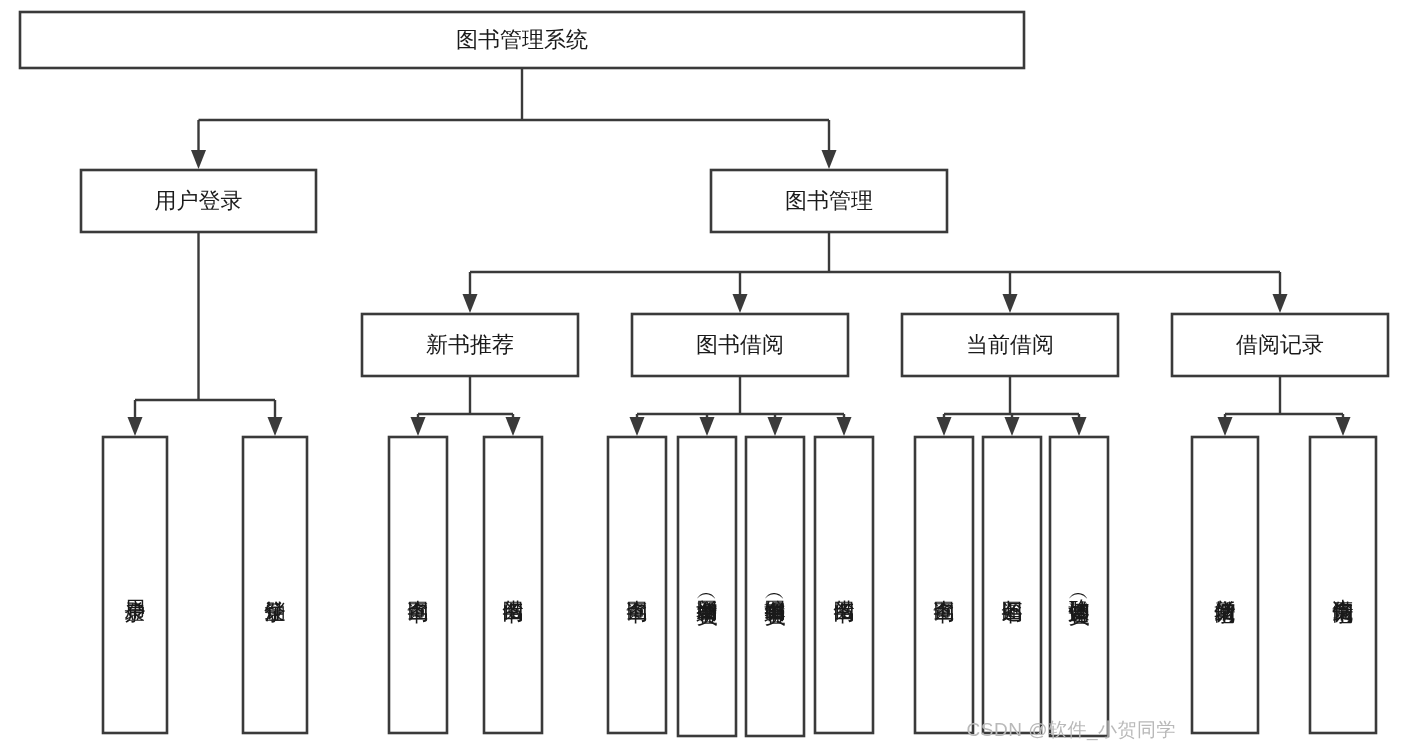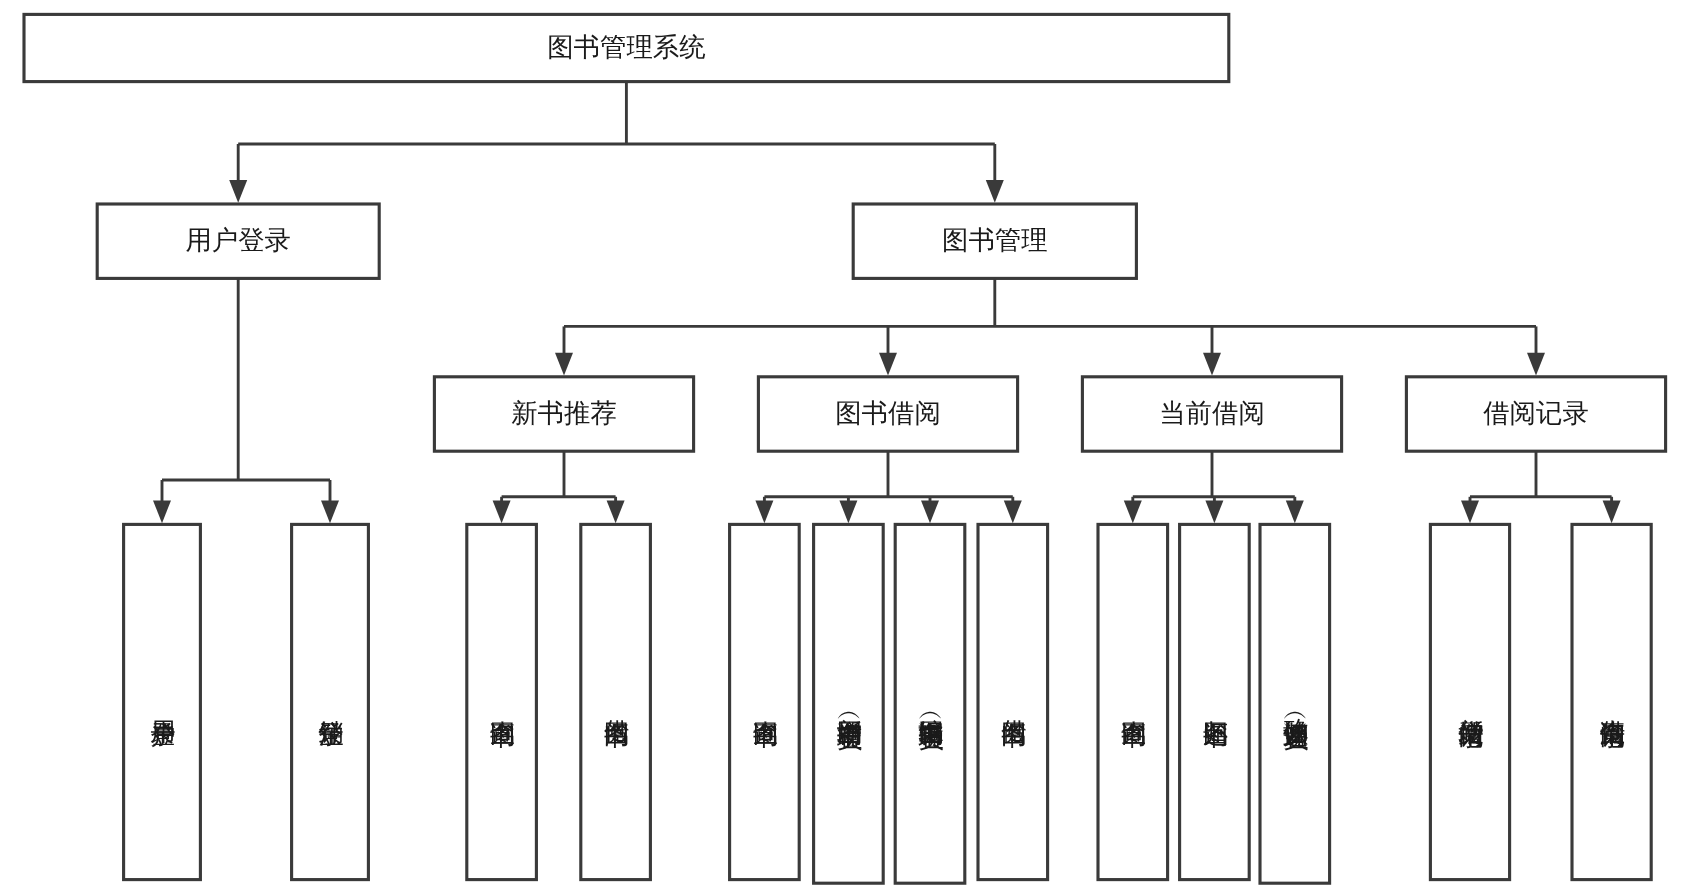--- a/index.html
+++ b/index.html
@@ -217,13 +217,14 @@
       <div class="vlabel" style="left: 678px; top: 437px; width: 58px; height: 299px;">新增图书（管理员）</div>
       <div class="vlabel" style="left: 746px; top: 437px; width: 58px; height: 299px;">编辑图书（管理员）</div>
       <div class="vlabel" style="left: 815px; top: 437px; width: 58px; height: 296px;">借阅图书</div>
       <div class="vlabel" style="left: 915px; top: 437px; width: 58px; height: 296px;">查询图书</div>
       <div class="vlabel" style="left: 983px; top: 437px; width: 58px; height: 296px;">归还图书</div>
       <div class="vlabel" style="left: 1050px; top: 437px; width: 58px; height: 299px;">确认归还（管理员）</div>
       <div class="vlabel" style="left: 1192px; top: 437px; width: 66px; height: 296px;">新增借阅记录</div>
       <div class="vlabel" style="left: 1310px; top: 437px; width: 66px; height: 296px;">查询借阅记录</div>
     </div>
 
+  <div class="watermark">CSDN @软件_小贺同学</div>
 </div>
 
 </body></html>

